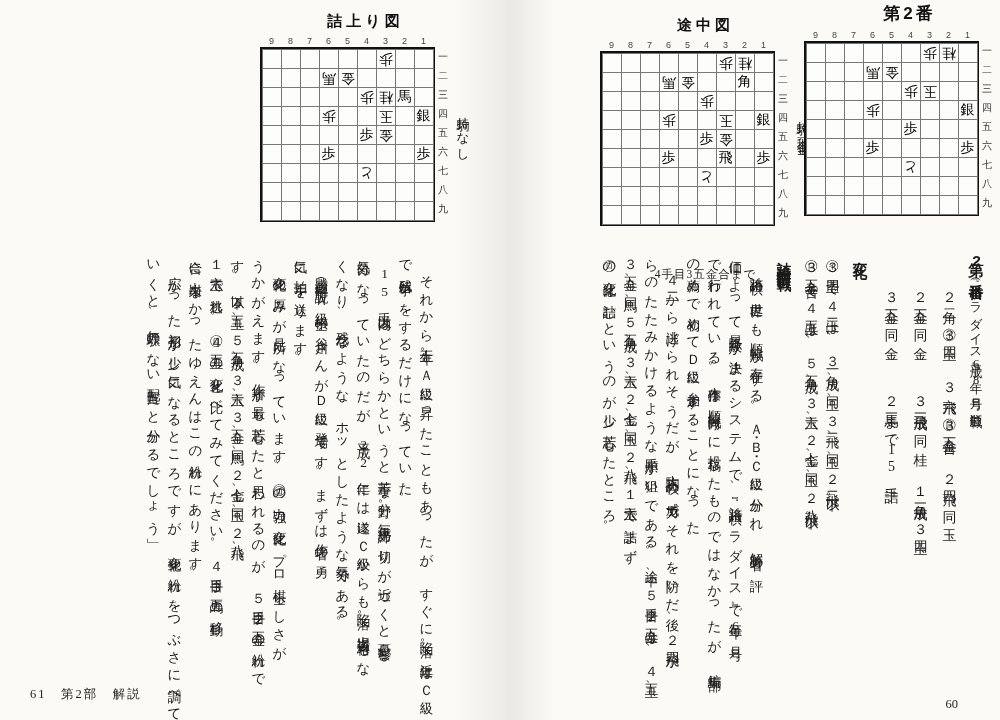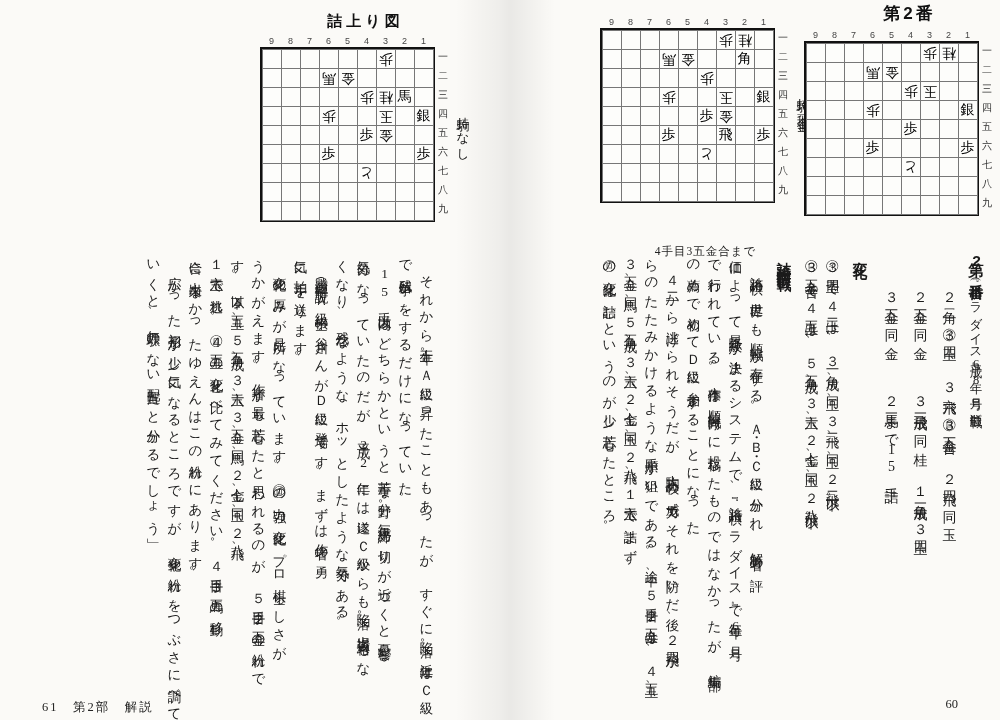--- a/index.html
+++ b/index.html
@@ -55,21 +55,21 @@
     font-family:"Liberation Sans","DejaVu Sans",sans-serif;font-weight:bold;
     font-size:14.5px;line-height:26px;letter-spacing:3px;
     margin-block-start:4px;margin-block-end:4px;
   }
   .col.header-col{font-size:12.5px;line-height:24px;letter-spacing:1px;}
   .col-prefix{
     font-family:"Liberation Sans","DejaVu Sans",sans-serif;font-weight:bold;
     font-size:15.5px;letter-spacing:2px;
   }
   
-  .footer-left{position:absolute;left:30px;bottom:4px;font-size:12.5px;letter-spacing:2px;color:#222;margin-left:12px;}
+  .footer-left{position:absolute;left:30px;bottom:17px;font-size:12.5px;letter-spacing:2px;color:#222;}
   .footer-right{position:absolute;right:42px;bottom:8px;font-size:12.5px;color:#222;}
 </style>
 </head>
 <body>
 
 <div class="gutter"></div>
 
 <div class="board-block" style="left:226px;top:12px;">
   <div class="board-title">詰上り図</div>
   <div class="board-row">
@@ -209,20 +209,21 @@
         <div class="rank-label">九</div>
       </div>
     <div class="hand">
       <span>持駒</span><span class="hand-pieces">なし</span>
     </div>
   </div>
   <div class="caption"></div>
 </div>
 
 <div class="board-block" style="left:566px;top:16px;">
+  <div class="board-title">途中図</div>
   <div class="board-row">
     <div class="board-core">
       <div class="files">
           <div class="file-label">9</div>
           <div class="file-label">8</div>
           <div class="file-label">7</div>
           <div class="file-label">6</div>
           <div class="file-label">5</div>
           <div class="file-label">4</div>
           <div class="file-label">3</div>

